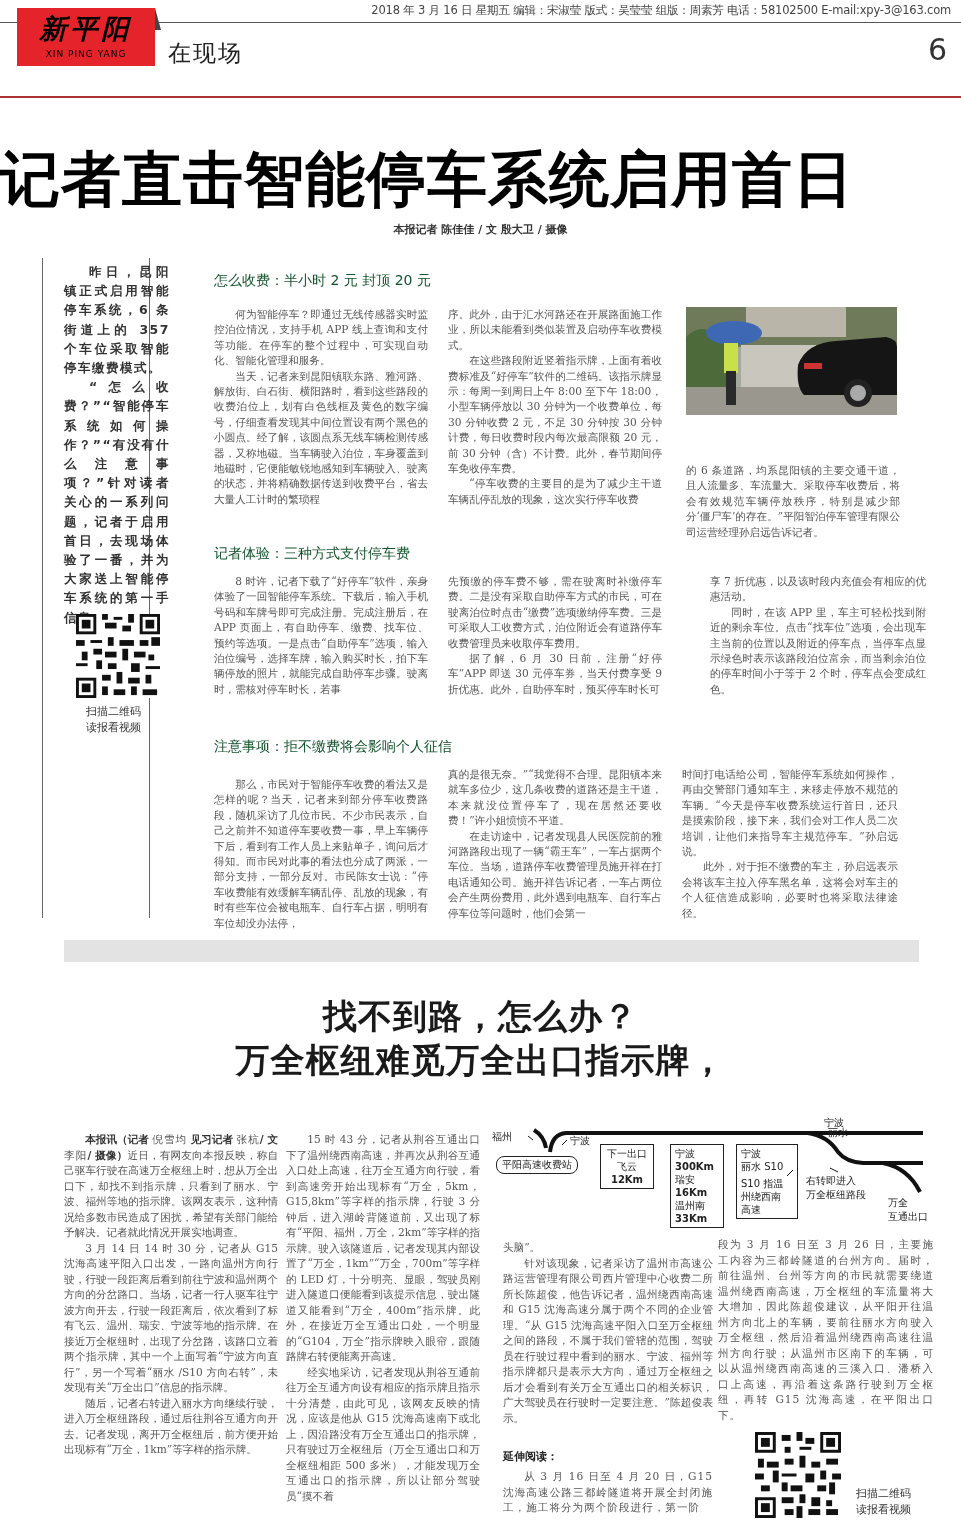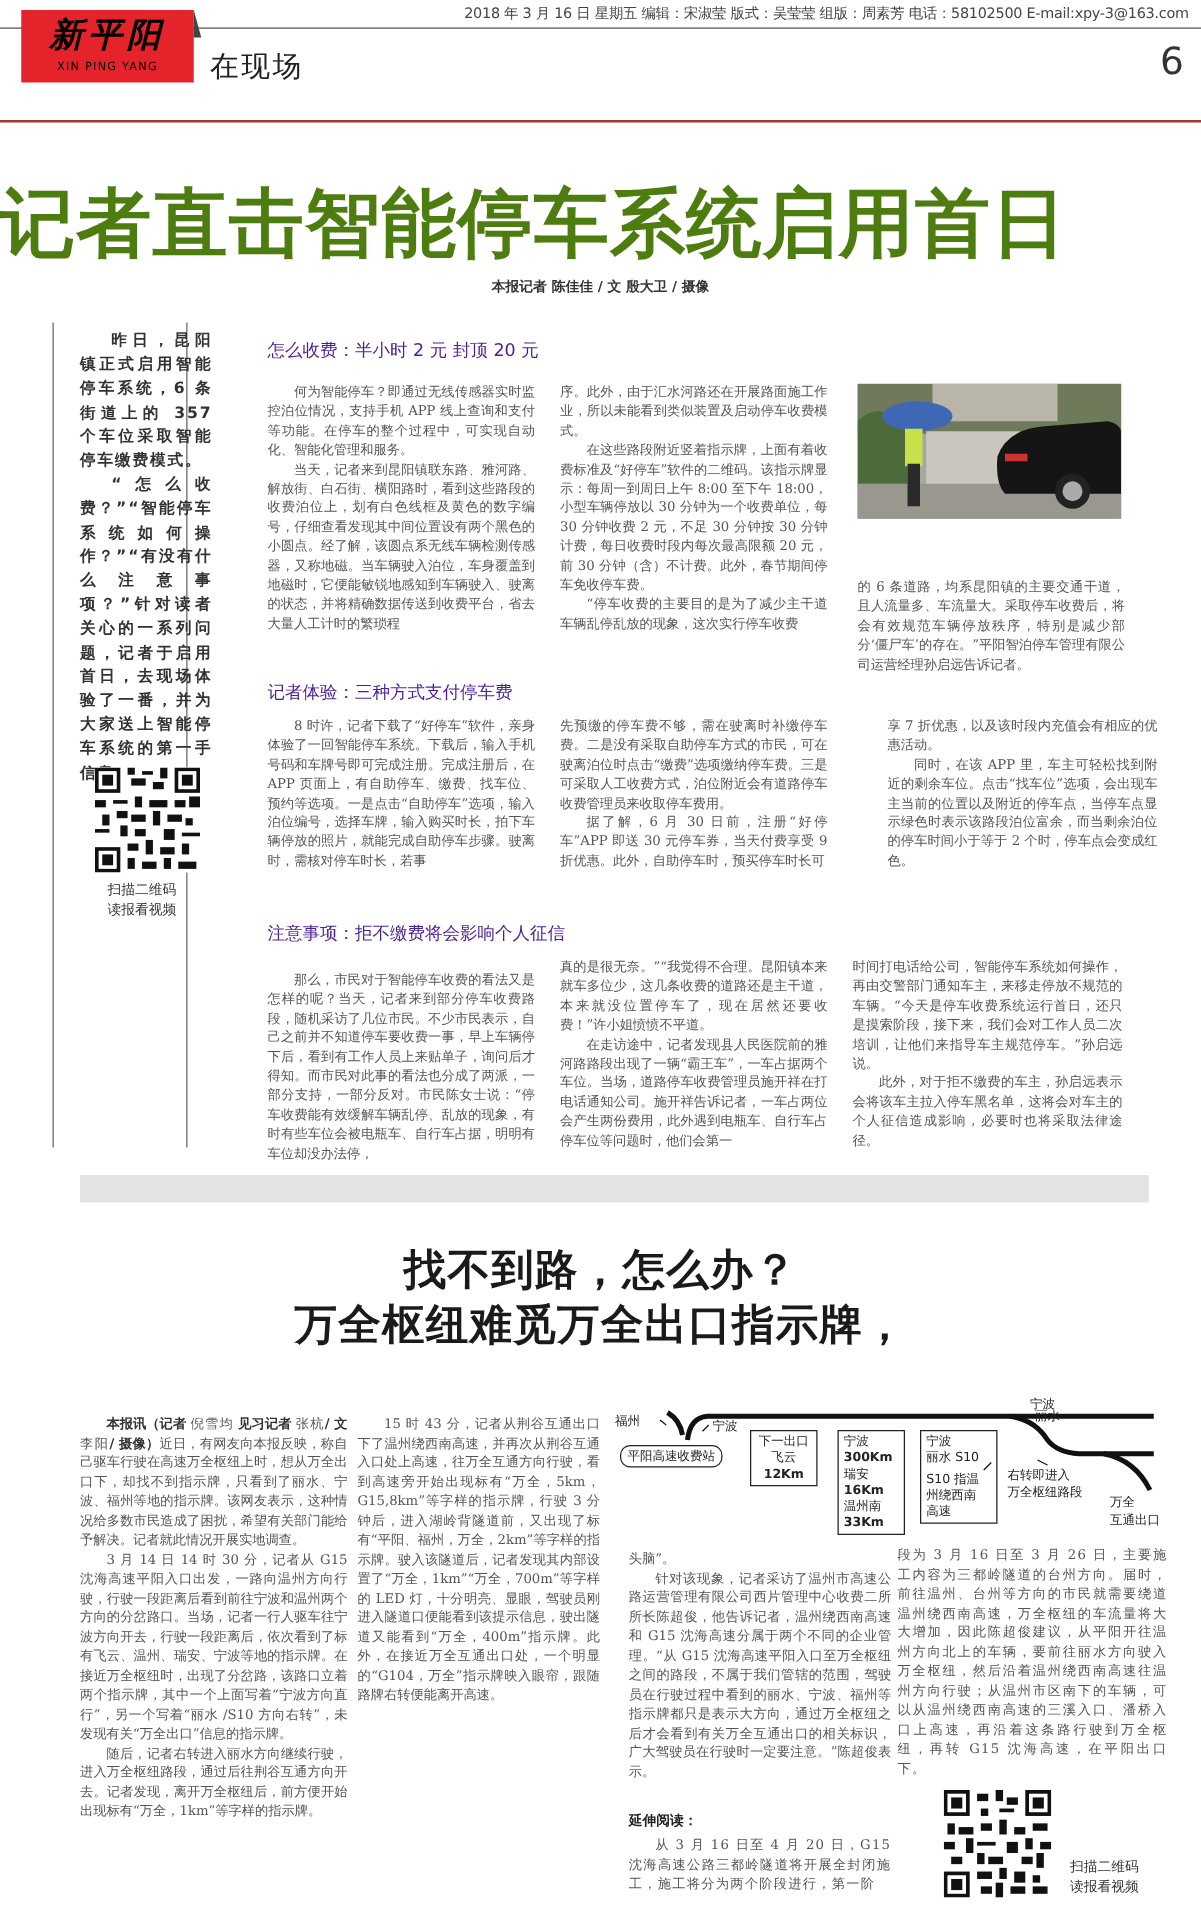--- a/index.html
+++ b/index.html
@@ -11,30 +11,30 @@
   .meta-line { position: absolute; right: 10px; top: 3px; font-family: "DejaVu Sans", sans-serif; font-size: 11.5px; color: #444; white-space: nowrap; letter-spacing: -0.2px; }
   .logo { position: absolute; left: 17px; top: 8px; width: 138px; height: 58px; background: #e4232b; color: #000000; text-align: center; }
   .logo-tail { position: absolute; left: 155px; top: 8px; width: 0; height: 0; border-left: 6px solid #444; border-top: 22px solid transparent; }
   .logo-cn { font-family: "DejaVu Serif", serif; font-size: 27px; font-weight: bold; font-style: italic; line-height: 38px; padding-top: 2px; letter-spacing: 4px; }
   .logo-en { font-family: "DejaVu Sans", sans-serif; font-size: 9px; letter-spacing: 1px; line-height: 12px; }
   .section-name { position: absolute; left: 168px; top: 38px; font-family: "DejaVu Sans", sans-serif; font-size: 23px; color: #222; letter-spacing: 2px; }
   .page-num { position: absolute; right: 14px; top: 32px; font-family: "DejaVu Sans", sans-serif; font-size: 30px; color: #333; }
   .red-rule { position: absolute; left: 0; top: 96px; width: 961px; height: 2px; background: #a33; }
 
   
-  .headline1 { position: absolute; left: 0; top: 140px; width: 769px; font-family: "DejaVu Sans", sans-serif; font-weight: bold; font-size: 60px; letter-spacing: 1px; color: #4d7c0f; line-height: 78px; white-space: nowrap; }
+  .headline1 { position: absolute; left: 0; top: 140px; width: 769px; font-family: "DejaVu Sans", sans-serif; font-weight: bold; font-size: 60px; letter-spacing: 1px; color: #000000; line-height: 78px; white-space: nowrap; }
   .byline1 { position: absolute; left: 0; top: 222px; width: 961px; text-align: center; font-family: "DejaVu Sans", sans-serif; font-size: 11px; font-weight: bold; color: #333; }
 
   .lead-box { position: absolute; left: 42px; top: 258px; width: 108px; height: 660px; border-left: 1px solid #666; border-right: 1px solid #666; }
   .lead-text { position: absolute; left: 64px; top: 262px; width: 106px; font-family: "DejaVu Sans", sans-serif; font-size: 12.5px; font-weight: bold; line-height: 19.2px; color: #333; text-align: justify; letter-spacing: 1.5px; }
   .lead-text p { text-indent: 2em; }
   .qr { position: absolute; background: #fff; }
   .qr-caption { position: absolute; font-family: "DejaVu Sans", sans-serif; font-size: 11px; color: #333; line-height: 16px; }
 
-  .subhead { position: absolute; font-family: "DejaVu Sans", sans-serif; font-size: 14px; color: #4c1d95; white-space: nowrap; }
+  .subhead { position: absolute; font-family: "DejaVu Sans", sans-serif; font-size: 14px; color: #14532d; white-space: nowrap; }
   .col { position: absolute; font-size: 10.6px; line-height: 15.4px; color: #555; text-align: justify; }
   .col p { text-indent: 2em; }
   .col p.cont { text-indent: 0; }
 
   .photo { position: absolute; left: 686px; top: 307px; width: 211px; height: 108px; overflow: hidden; background: #8a8f86; }
 
   
   .grey-band { position: absolute; left: 64px; top: 940px; width: 855px; height: 22px; background: #e3e3e3; }
 
   
@@ -188,20 +188,21 @@
 </div>
 
 <div class="col2" style="left:64px;top:1132px;width:214px;">
   <p><b>本报讯（记者</b> <span class="kai">倪雪均</span> <b>见习记者</b> <span class="kai">张杭</span><b>/ 文</b> <span class="kai">李阳</span><b>/ 摄像）</b><span>近日，有网友向本报反映，称自己驱车行驶在高速万全枢纽上时，想从万全出口下，却找不到指示牌，只看到了丽水、宁波、福州等地的指示牌。该网友表示，这种情况给多数市民造成了困扰，希望有关部门能给予解决。记者就此情况开展实地调查。</span></p>
   <p>3 月 14 日 14 时 30 分，记者从 G15 沈海高速平阳入口出发，一路向温州方向行驶，行驶一段距离后看到前往宁波和温州两个方向的分岔路口。当场，记者一行人驱车往宁波方向开去，行驶一段距离后，依次看到了标有飞云、温州、瑞安、宁波等地的指示牌。在接近万全枢纽时，出现了分岔路，该路口立着两个指示牌，其中一个上面写着“宁波方向直行”，另一个写着“丽水 /S10 方向右转”，未发现有关“万全出口”信息的指示牌。</p>
   <p>随后，记者右转进入丽水方向继续行驶，进入万全枢纽路段，通过后往荆谷互通方向开去。记者发现，离开万全枢纽后，前方便开始出现标有“万全，1km”等字样的指示牌。</p>
 </div>
 
 <div class="col2" style="left:286px;top:1132px;width:194px;">
   <p>15 时 43 分，记者从荆谷互通出口下了温州绕西南高速，并再次从荆谷互通入口处上高速，往万全互通方向行驶，看到高速旁开始出现标有“万全，5km，G15,8km”等字样的指示牌，行驶 3 分钟后，进入湖岭背隧道前，又出现了标有“平阳、福州，万全，2km”等字样的指示牌。驶入该隧道后，记者发现其内部设置了“万全，1km”“万全，700m”等字样的 LED 灯，十分明亮、显眼，驾驶员刚进入隧道口便能看到该提示信息，驶出隧道又能看到“万全，400m”指示牌。此外，在接近万全互通出口处，一个明显的“G104，万全”指示牌映入眼帘，跟随路牌右转便能离开高速。</p>
+  <p>经实地采访，记者发现从荆谷互通前往万全互通方向设有相应的指示牌且指示十分清楚，由此可见，该网友反映的情况，应该是他从 G15 沈海高速南下或北上，因沿路没有万全互通出口的指示牌，只有驶过万全枢纽后（万全互通出口和万全枢纽相距 500 多米），才能发现万全互通出口的指示牌，所以让部分驾驶员“摸不着</p>
 </div>
 
 <div class="map">
   <svg width="460" height="120" style="position:absolute;left:0;top:0;">
     <path d="M46 18 Q56 24 58 36" stroke="#111" stroke-width="4" fill="none"></path>
     <path d="M62 40 Q64 22 78 21 L435 21" stroke="#111" stroke-width="4" fill="none"></path>
     <path d="M320 21 Q340 24 350 40 Q358 50 375 51 L435 51" stroke="#111" stroke-width="4" fill="none"></path>
     <path d="M395 51 Q420 56 432 80" stroke="#111" stroke-width="4" fill="none"></path>
     <path d="M40 24 L45 28" stroke="#111" stroke-width="1"></path>
     <path d="M74 33 L79 28" stroke="#111" stroke-width="1"></path>

